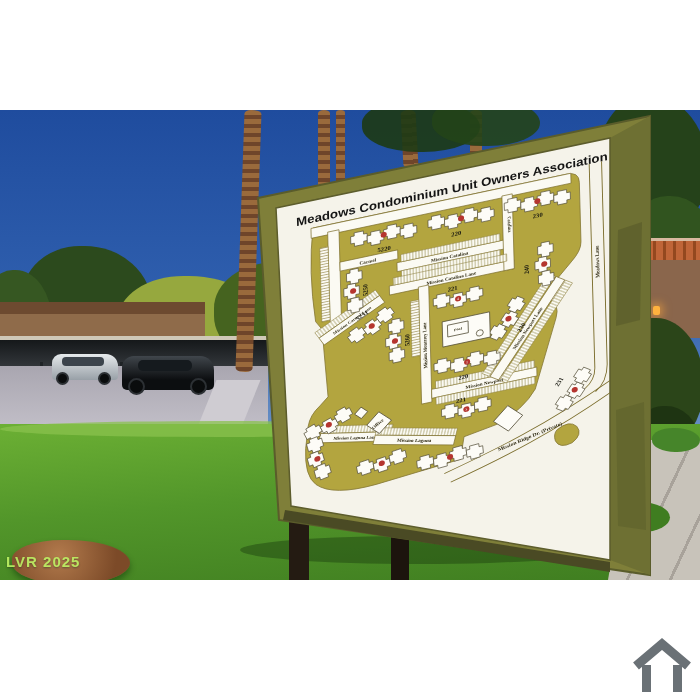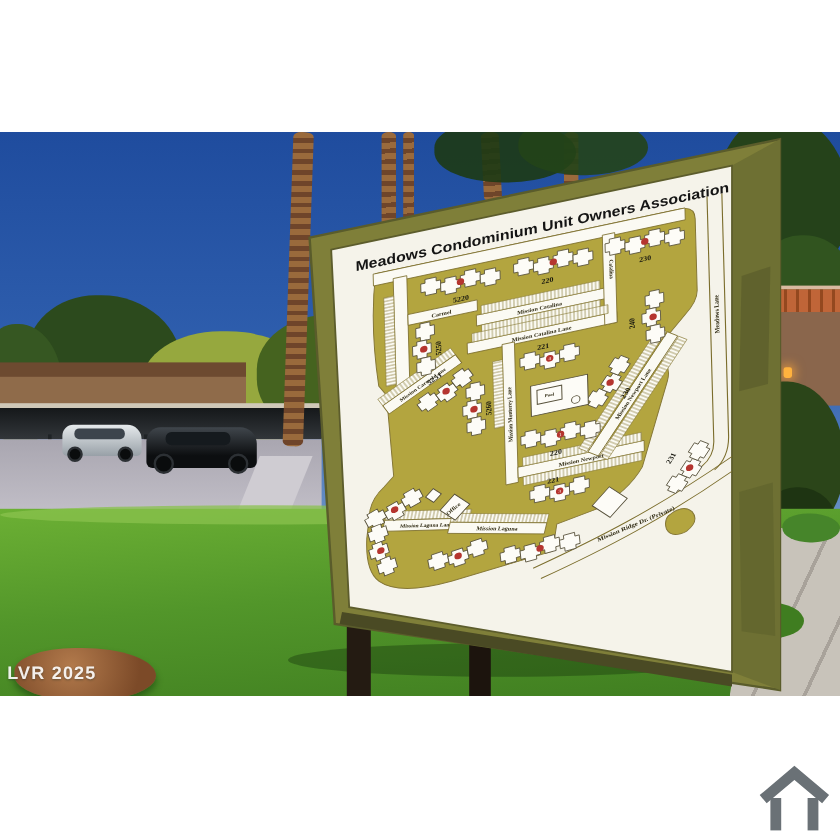--- a/index.html
+++ b/index.html
@@ -39,21 +39,21 @@
   .palm{background:repeating-linear-gradient(178deg,#9a6a3c 0 5px,#6f452a 5px 9px);border-radius:7px/4px;}
   
   .car-silver{left:52px;top:244px;width:66px;height:26px;border-radius:9px 12px 4px 4px;
               background:linear-gradient(180deg,#e6eaec,#98a0a7);}
   .car-silver .win{position:absolute;left:10px;top:3px;width:42px;height:9px;background:#3c444c;border-radius:4px;}
   .car-black{left:122px;top:246px;width:92px;height:34px;border-radius:12px 14px 5px 5px;
              background:linear-gradient(180deg,#40464c,#0c0e10 70%);}
   .car-black .win{position:absolute;left:16px;top:4px;width:54px;height:11px;background:#151a1e;border-radius:5px;}
   .wheel{position:absolute;background:#0a0c0d;border-radius:50%;border:2px solid #2c3034;}
   
-  .wm{left:6px;top:443px;font-size:15px;letter-spacing:1px;color:#ffffff;
+  .wm{left:6px;top:443px;font-size:15px;letter-spacing:1px;color:#bef264;
       text-shadow:0 1px 2px rgba(40,50,40,.55);font-weight:bold;opacity:.9;}
   svg text{font-family:"Liberation Serif",serif;}
   .map-svg{left:0;top:0;}
 </style>
 </head>
 <body>
 <div id="stage">
 
   <div class="photo">
     <div class="abs sky"></div>

